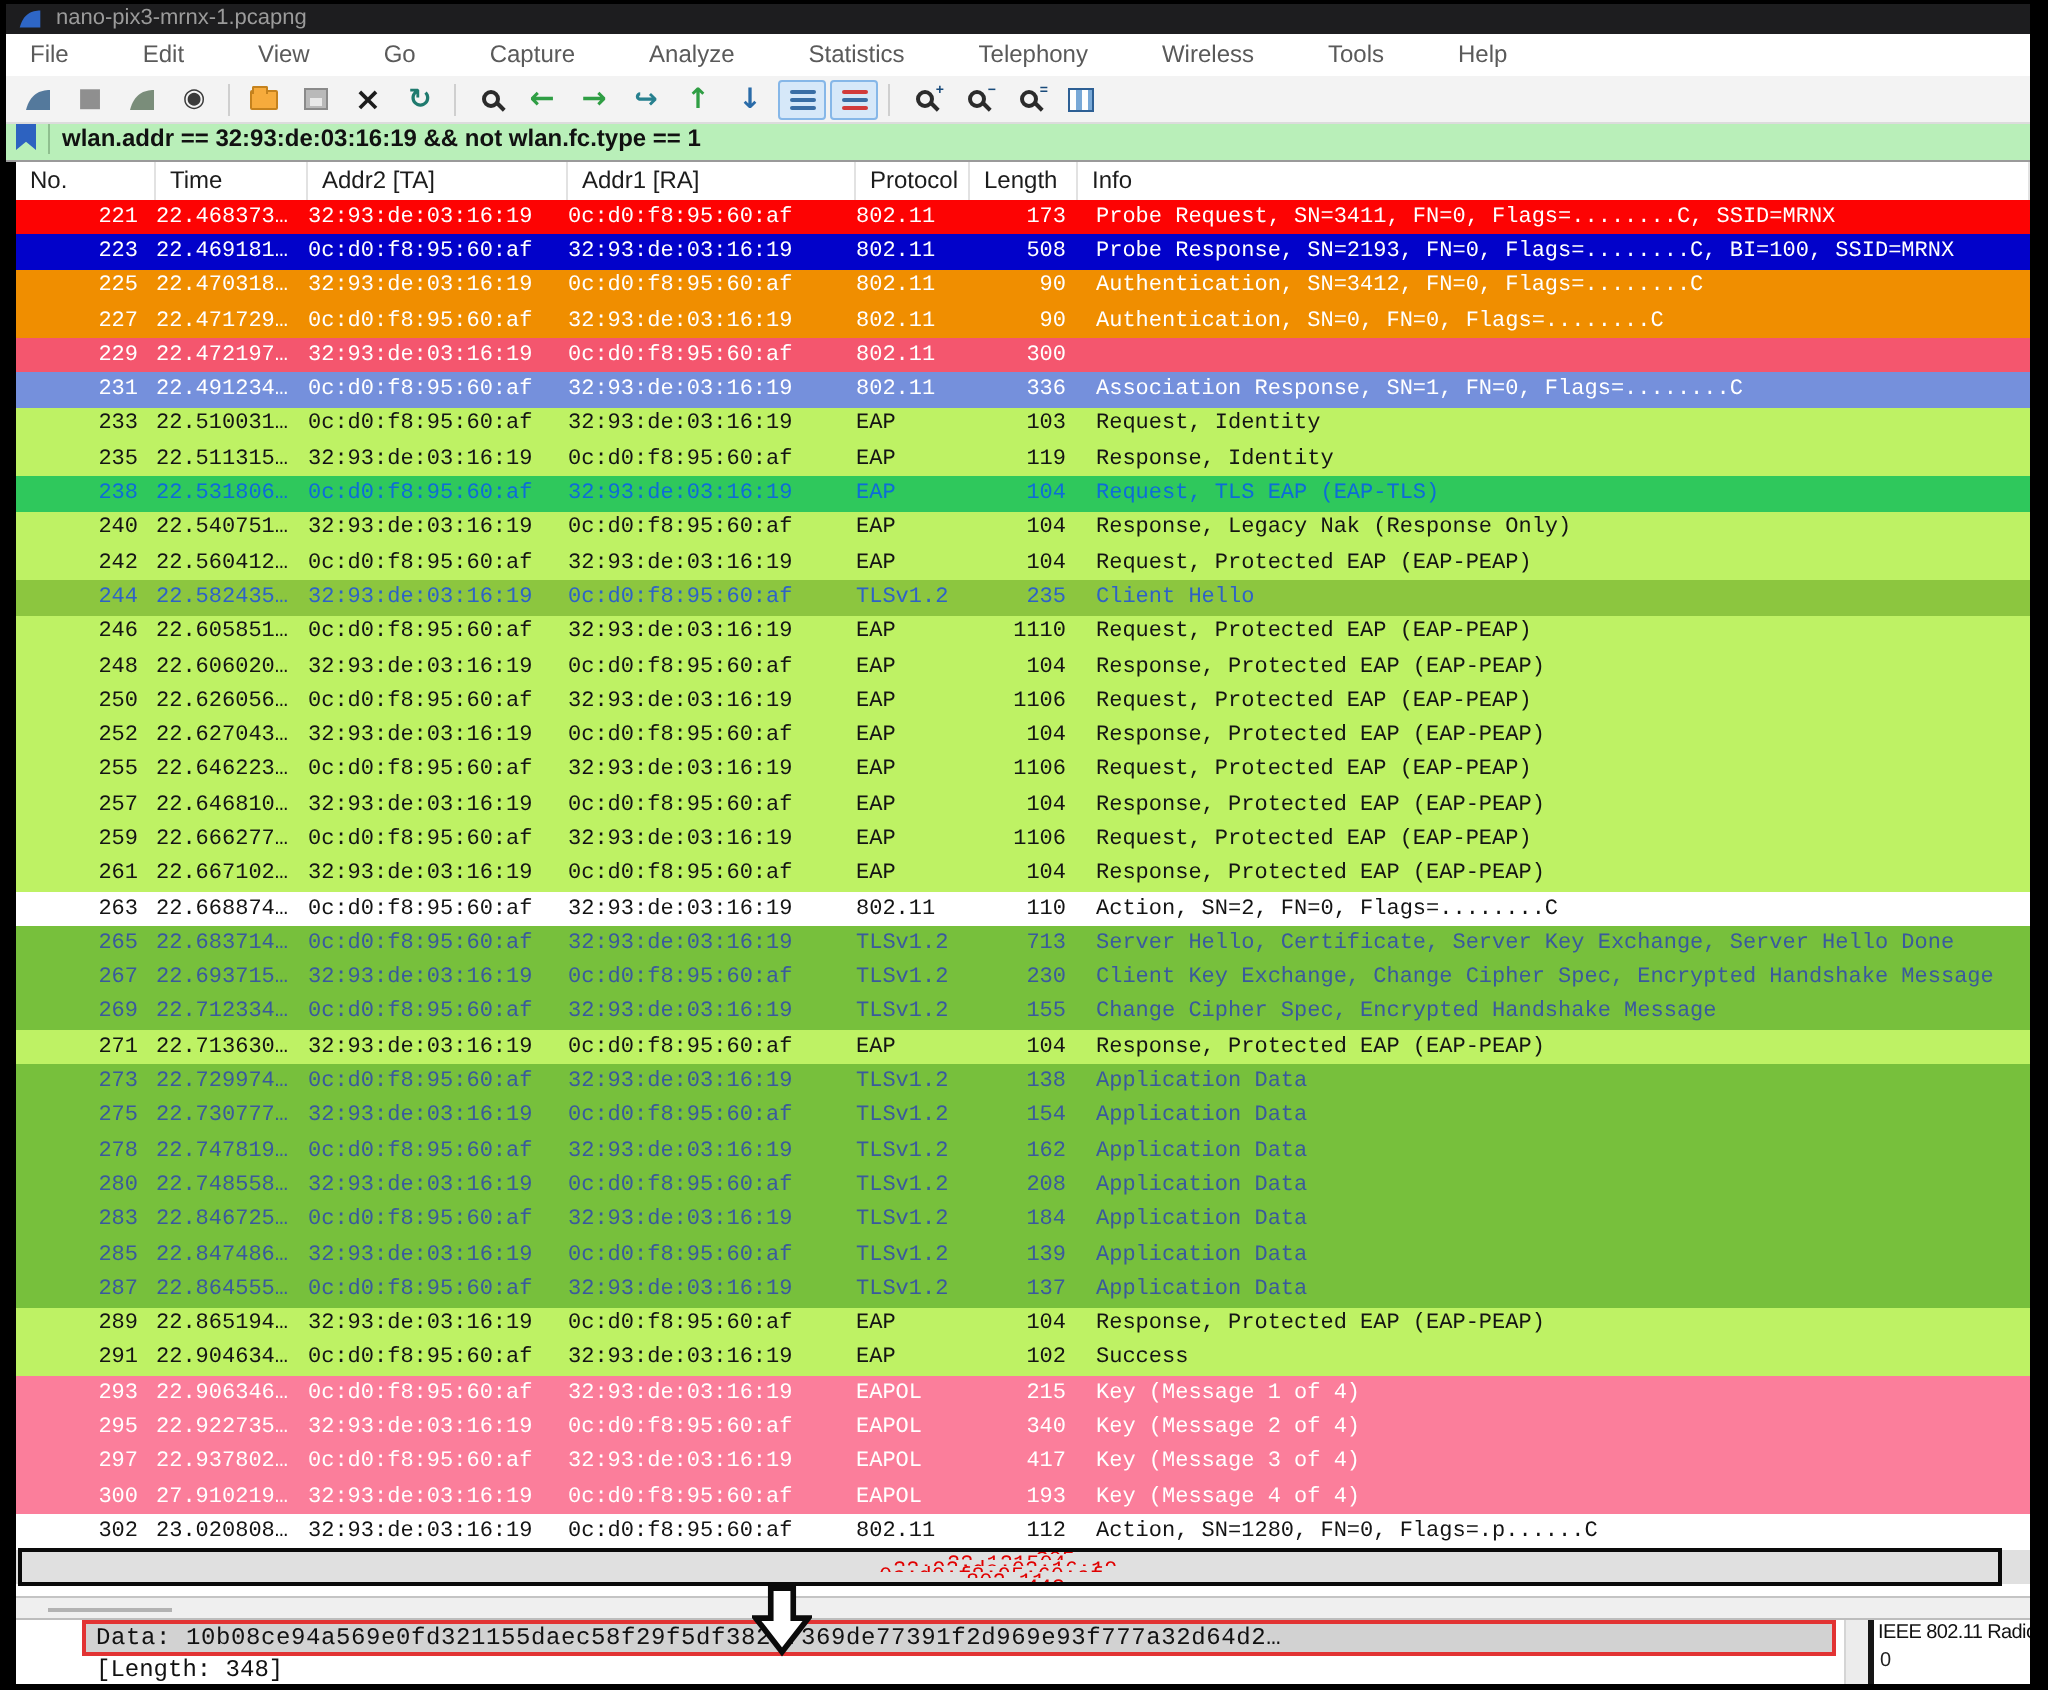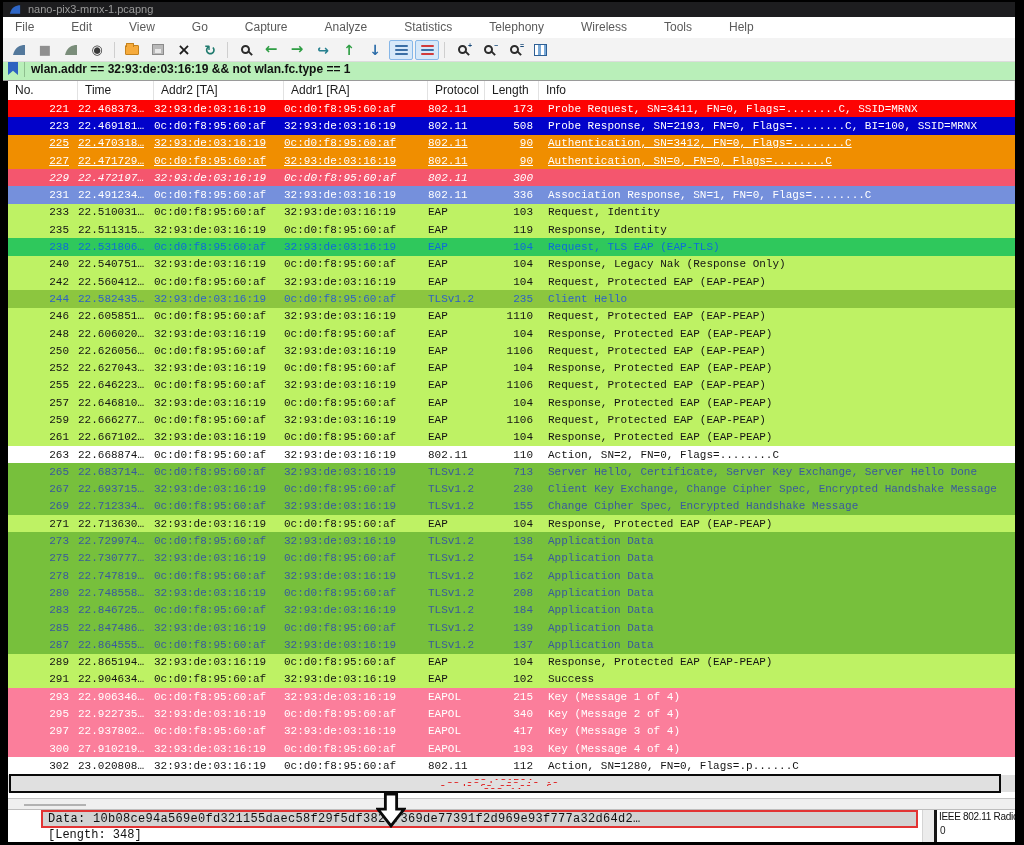--- a/index.html
+++ b/index.html
@@ -52,22 +52,22 @@
   .c-no   { width:70px; text-align:right; padding-right:9px; }
   .c-time { width:76px; }
   .c-a2   { width:130px; }
   .c-a1   { width:144px; }
   .c-proto{ width:57px; }
   .c-len  { width:54px; text-align:right; padding-right:6px; }
   .c-info { flex:1; padding-left:9px; }
 
   .st-red     { background:#fd0303; color:#ffffff; }
   .st-dblue   { background:#0202ca; color:#ffffff; }
-  .st-orange  { background:#f08e00; color:#ffffff;text-decoration:underline; }
-  .st-crimson { background:#f4566e; color:#ffffff;font-style:italic; }
+  .st-orange  { background:#f08e00; color:#ffffff; }
+  .st-crimson { background:#f4566e; color:#ffffff; }
   .st-mblue   { background:#7590dc; color:#ffffff; }
   .st-yellow  { background:#bef264; color:#141414; }
   .st-green   { background:#2fc85c; color:#0d6cd8;justify-content:space-between; }
   .st-olive   { background:#8cc63f; color:#2e62c6; }
   .st-tls     { background:#77c03c; color:#3a5a9c; }
   .st-pink    { background:#fb7e9b; color:#ffffff; }
   .st-white   { background:#ffffff; color:#141414; }
   .st-selected{ background:#e0e0e0; color:#e00000;flex-direction:column; }
   .row-annotation { position:absolute; left:1px; right:14px; top:-1px; bottom:-1px; border:2px solid #0a0a0a; pointer-events:none; }
 

